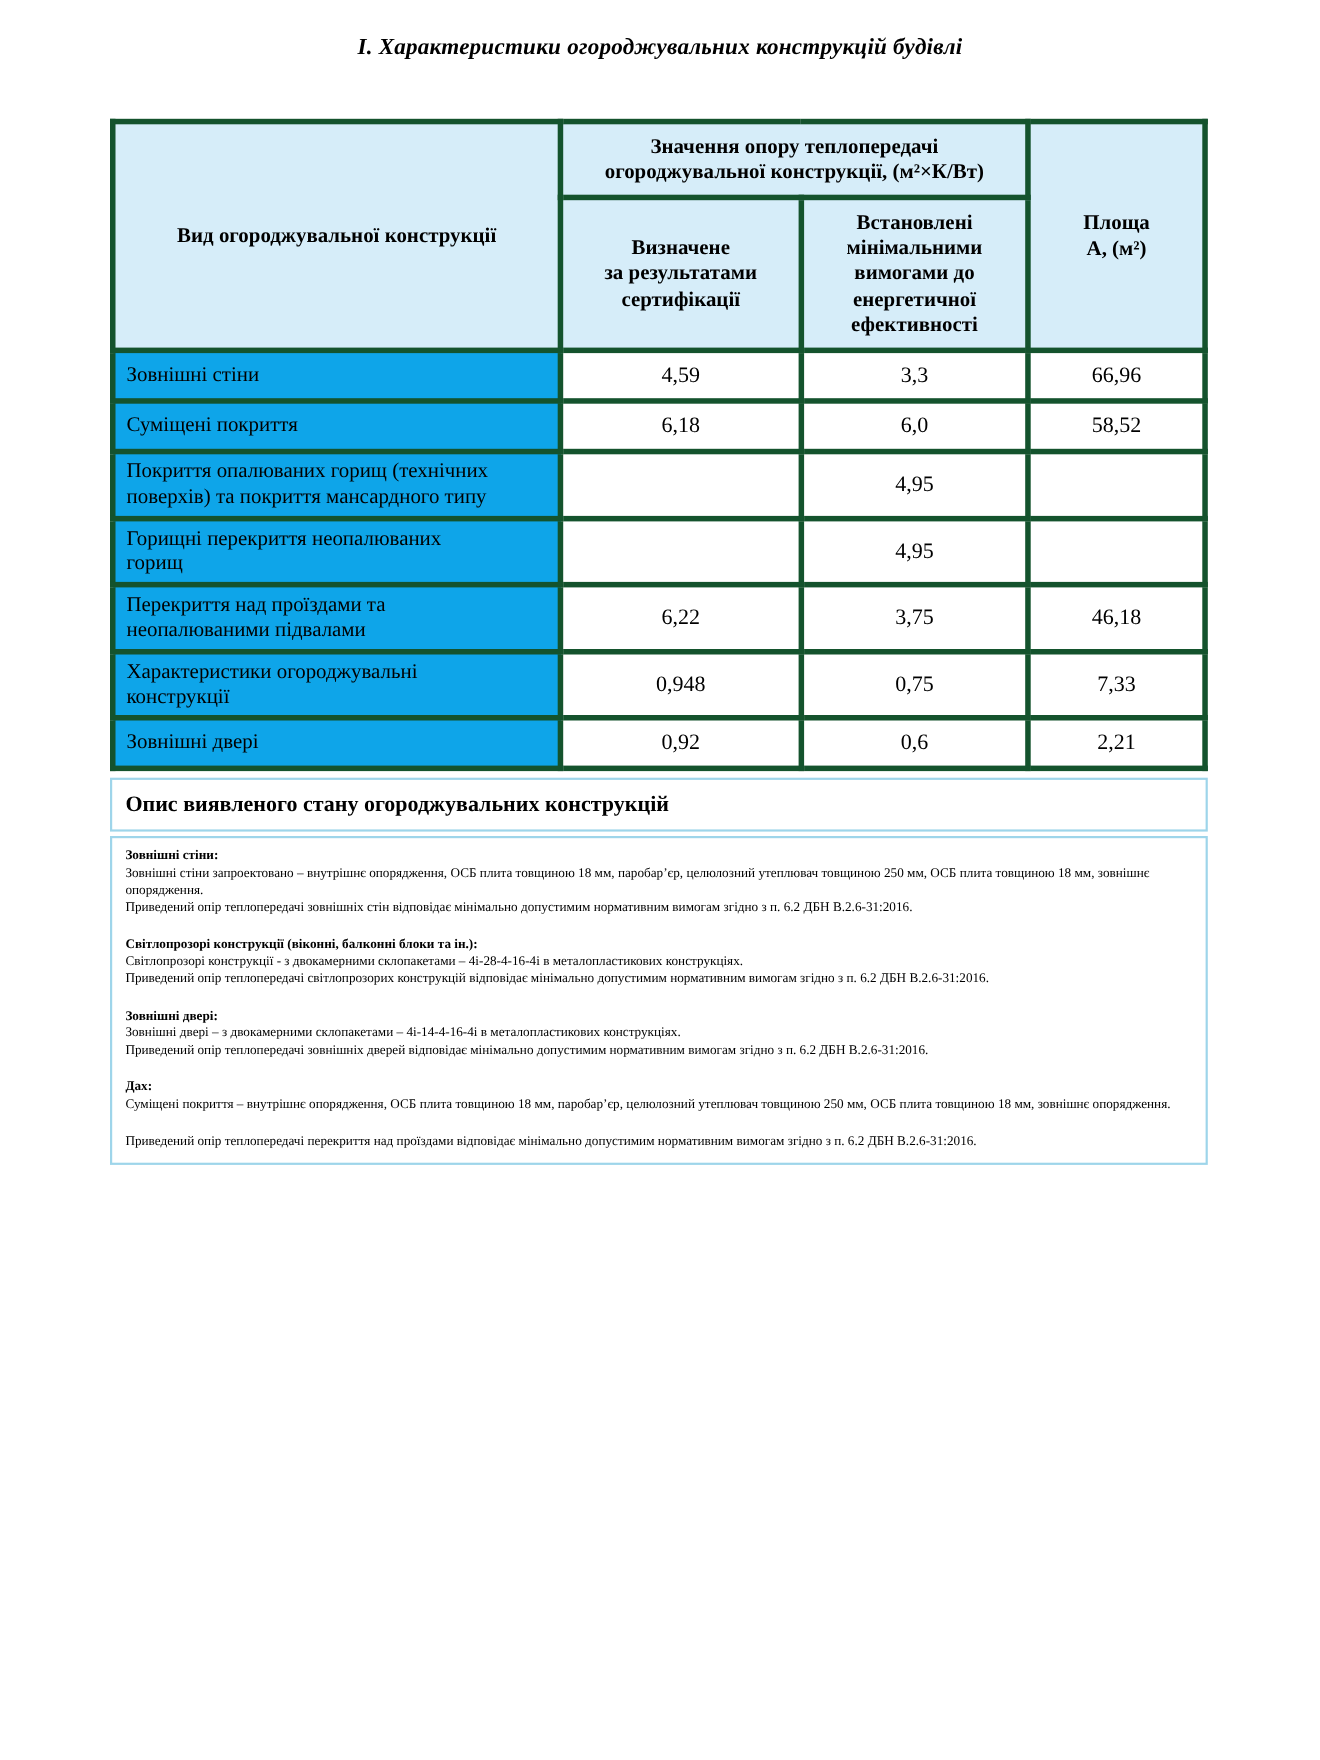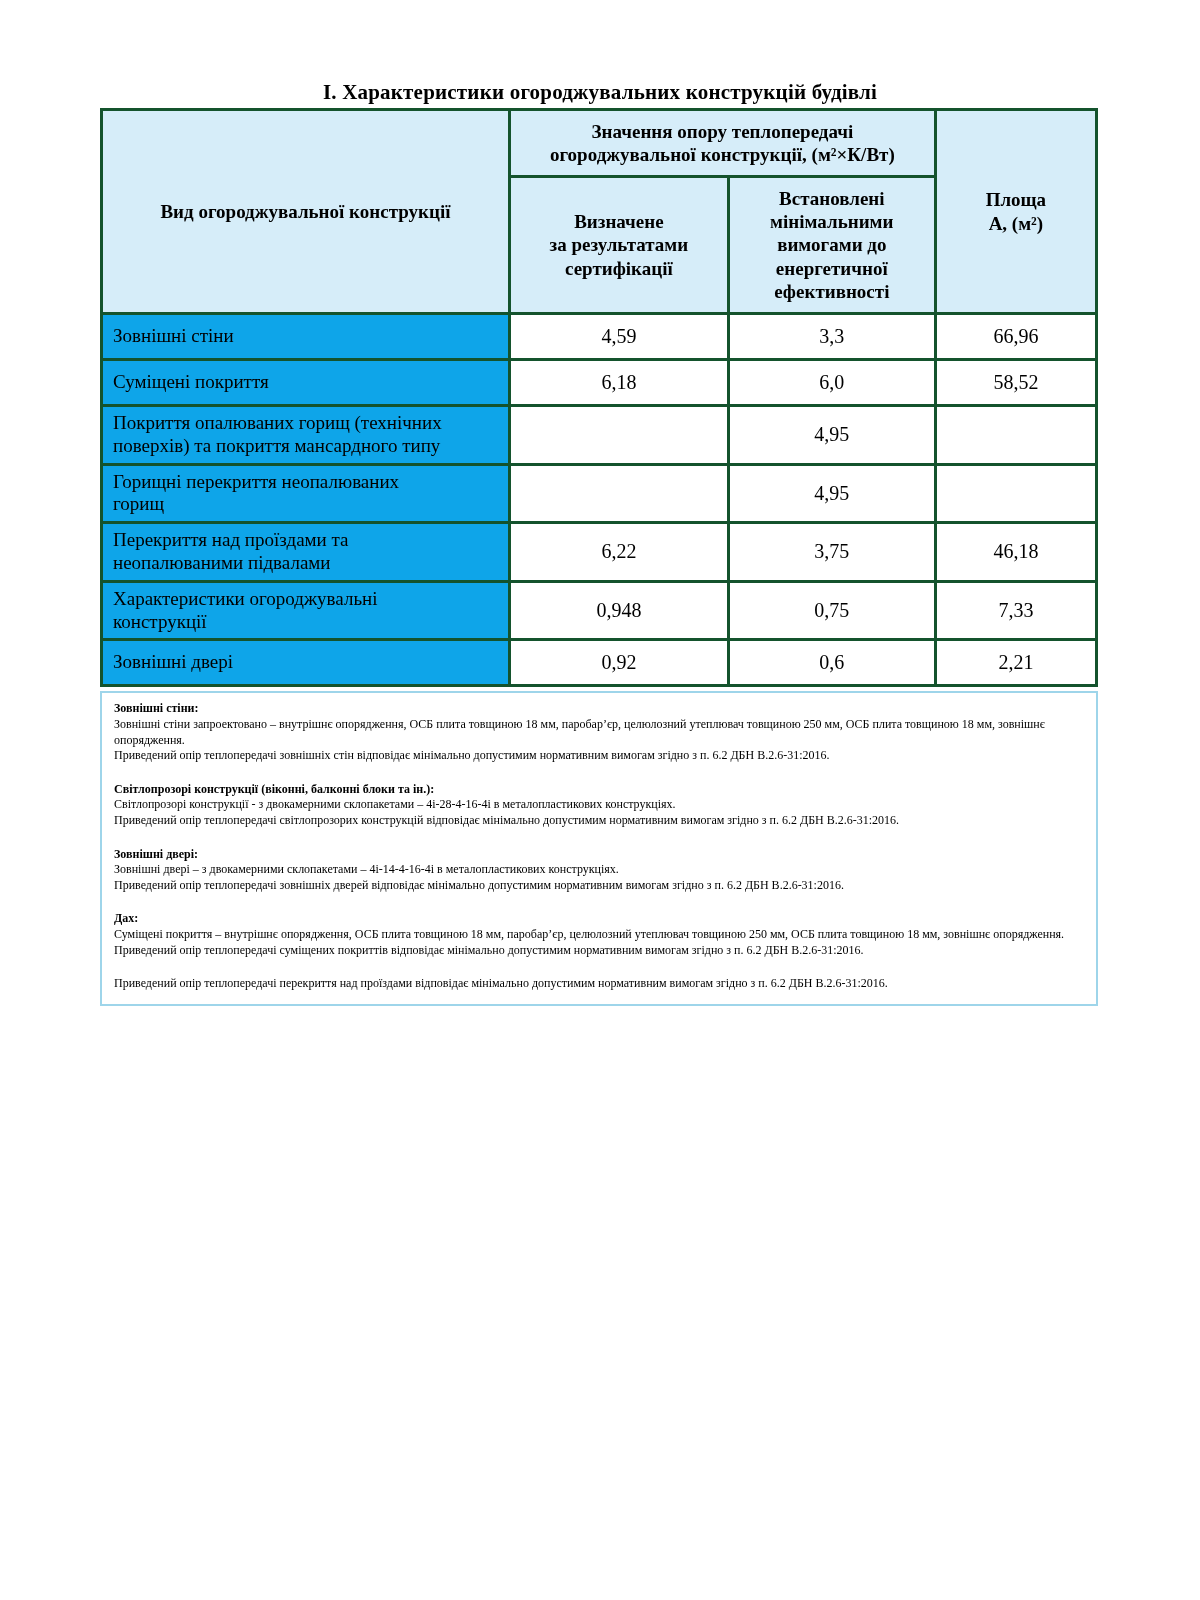--- a/index.html
+++ b/index.html
@@ -9,41 +9,42 @@
   }
   body {
     width: 1200px;
     height: 1600px;
     font-family: "Liberation Serif", "DejaVu Serif", serif;
     color: #000000;
     position: relative;
   }
   .page-title {
     margin: 0;
-    padding-top: 80px;
+    padding-top: 30px;
     text-align: center;
     font-size: 21px;
     font-weight: bold;
     letter-spacing: 0.2px;
+    font-style: italic;
   }
   .content {
     position: absolute;
     left: 100px;
     top: 108px;
     width: 998px;
   }
   
   table.env-table {
     width: 100%;
     border-collapse: collapse;
     table-layout: fixed;
   }
   table.env-table th,
   table.env-table td {
-    border: 3px solid #14532d;
+    border: 5px solid #14532d;
     white-space: pre-line;
     vertical-align: middle;
   }
   table.env-table {
     border: 2px solid #9ed5ea;
   }
   table.env-table th {
     background: #d6edf9;
     font-weight: bold;
     font-size: 19px;
@@ -167,40 +168,40 @@
       </tr>
       <tr class="data-row">
         <td class="label-cell">Зовнішні двері</td>
         <td class="num-cell">0,92</td>
         <td class="num-cell">0,6</td>
         <td class="num-cell">2,21</td>
       </tr>
     </tbody>
   </table>
 
+  <div class="desc-heading-box">Опис виявленого стану огороджувальних конструкцій</div>
 
   <div class="desc-box">
     <div class="desc-section">
       <div class="sec-title">Зовнішні стіни:</div>
       <p class="sec-p">Зовнішні стіни запроектовано – внутрішнє опорядження, ОСБ плита товщиною 18 мм, паробар’єр, целюлозний утеплювач товщиною 250 мм, ОСБ плита товщиною 18 мм, зовнішнє опорядження.</p>
       <p class="sec-p">Приведений опір теплопередачі зовнішніх стін відповідає мінімально допустимим нормативним вимогам згідно з п. 6.2 ДБН В.2.6-31:2016.</p>
     </div>
     <div class="desc-section">
       <div class="sec-title">Світлопрозорі конструкції (віконні, балконні блоки та ін.):</div>
       <p class="sec-p">Світлопрозорі конструкції - з двокамерними склопакетами – 4і-28-4-16-4і в металопластикових конструкціях.</p>
       <p class="sec-p">Приведений опір теплопередачі світлопрозорих конструкцій відповідає мінімально допустимим нормативним вимогам згідно з п. 6.2 ДБН В.2.6-31:2016.</p>
     </div>
     <div class="desc-section">
       <div class="sec-title">Зовнішні двері:</div>
       <p class="sec-p">Зовнішні двері – з двокамерними склопакетами – 4і-14-4-16-4і в металопластикових конструкціях.</p>
       <p class="sec-p">Приведений опір теплопередачі зовнішніх дверей відповідає мінімально допустимим нормативним вимогам згідно з п. 6.2 ДБН В.2.6-31:2016.</p>
     </div>
     <div class="desc-section">
       <div class="sec-title">Дах:</div>
       <p class="sec-p">Суміщені покриття – внутрішнє опорядження, ОСБ плита товщиною 18 мм, паробар’єр, целюлозний утеплювач товщиною 250 мм, ОСБ плита товщиною 18 мм, зовнішнє опорядження.</p>
-      <p class="sec-p">Приведений опір теплопередачі суміщених покриттів відповідає мінімально допустимим нормативним вимогам згідно з п. 6.2 ДБН В.2.6-31:2016.</p>
     </div>
     <div class="desc-section">
       <p class="sec-p">Приведений опір теплопередачі перекриття над проїздами відповідає мінімально допустимим нормативним вимогам згідно з п. 6.2 ДБН В.2.6-31:2016.</p>
     </div>
   </div>
 
 </div>
 
 </body></html>

